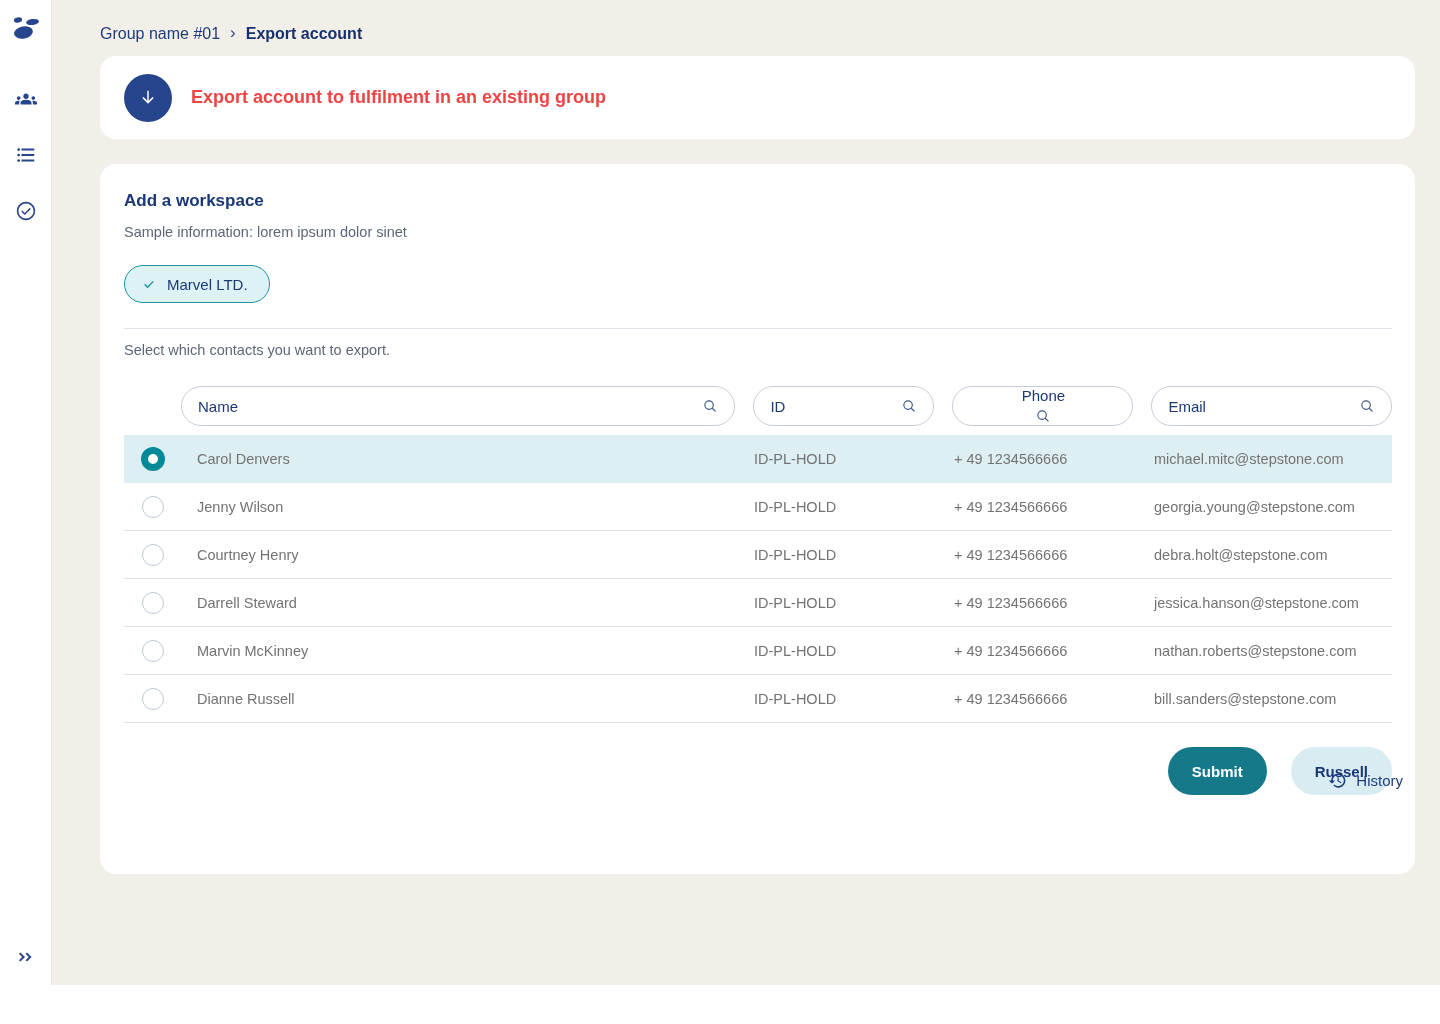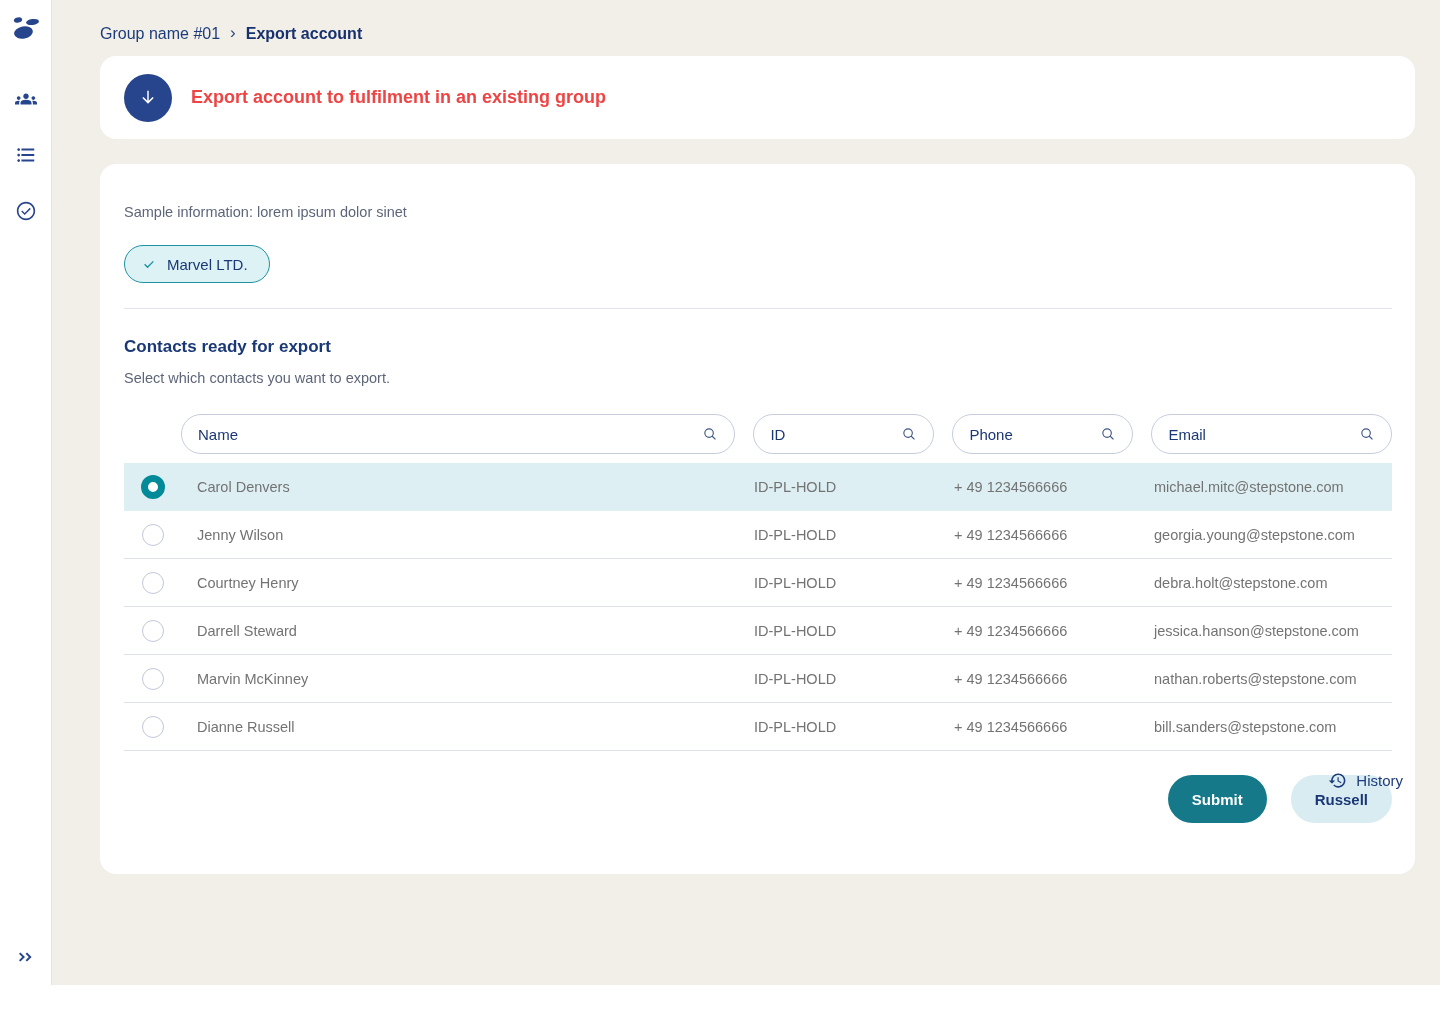--- a/index.html
+++ b/index.html
@@ -65,21 +65,21 @@
   
   .thead { margin-top: 28px; display: flex; align-items: center; padding-left: 57px; }
   .search-pill {
     height: 40px; background: #ffffff; border: 1px solid #c5cddd; border-radius: 20px;
     display: flex; align-items: center; justify-content: space-between;
     padding: 0 15px 0 16px; margin-right: 18px; cursor: text;
   }
   .search-pill .pill-label { font-size: 15px; color: #1b3876; }
   .col-name  { width: 558px; }
   .col-id    { width: 182px; }
-  .col-phone { width: 182px; }
+  .col-phone { width: 182px; flex-direction: column; }
   .col-email { width: 242px; margin-right: 0; }
 
   .tbody { margin-top: 9px; }
   .trow {
     display: flex; align-items: center; height: 48px;
     border-bottom: 1px solid #dde2e9; font-size: 14.5px; color: #737373;
     cursor: pointer;
   }
   .trow.selected { background: #ddeff3; border-bottom-color: #ddeff3; }
   .cell-radio { width: 57px; display: flex; align-items: center; justify-content: center; flex-shrink: 0; }
@@ -156,34 +156,34 @@
       <div class="circle-icon">
         <svg viewBox="0 0 24 24" width="22" height="22">
             <path fill="#ffffff" d="M11.2 4h1.6v11l4.2-4.2 1.2 1.2-6.2 6.2-6.2-6.2 1.2-1.2 4.2 4.2z"></path>
           </svg>
       </div>
       <h1 class="header-title">Export account to fulfilment in an existing group</h1>
     </section>
 
     <section class="card content-card">
 
+      <h2 class="section-title">Add a workspace</h2>
       <p class="section-sub">Sample information: lorem ipsum dolor sinet</p>
 
       <div class="chip">
         <span style="display:flex">
           <svg viewBox="0 0 24 24" width="14" height="14">
               <path fill="none" stroke="#1d93a2" stroke-width="2.4" d="M4.5 12.5l5 5 10-10"></path>
             </svg>
         </span>
         <span class="chip-label">Marvel LTD.</span>
       </div>
 
       <div class="divider"></div>
 
-      <h2 class="section-title contacts-head">Contacts ready for export</h2>
       <p class="section-sub">Select which contacts you want to export.</p>
 
       
       <div class="thead">
         <div class="search-pill col-name">
           <span class="pill-label">Name</span>
           <span style="display:flex">
             <svg viewBox="0 0 24 24" width="17" height="17">
                 <circle cx="10" cy="10" r="6" fill="none" stroke="#3d5583" stroke-width="1.6"></circle>
                 <line x1="14.5" y1="14.5" x2="19" y2="19" stroke="#3d5583" stroke-width="1.6"></line>

